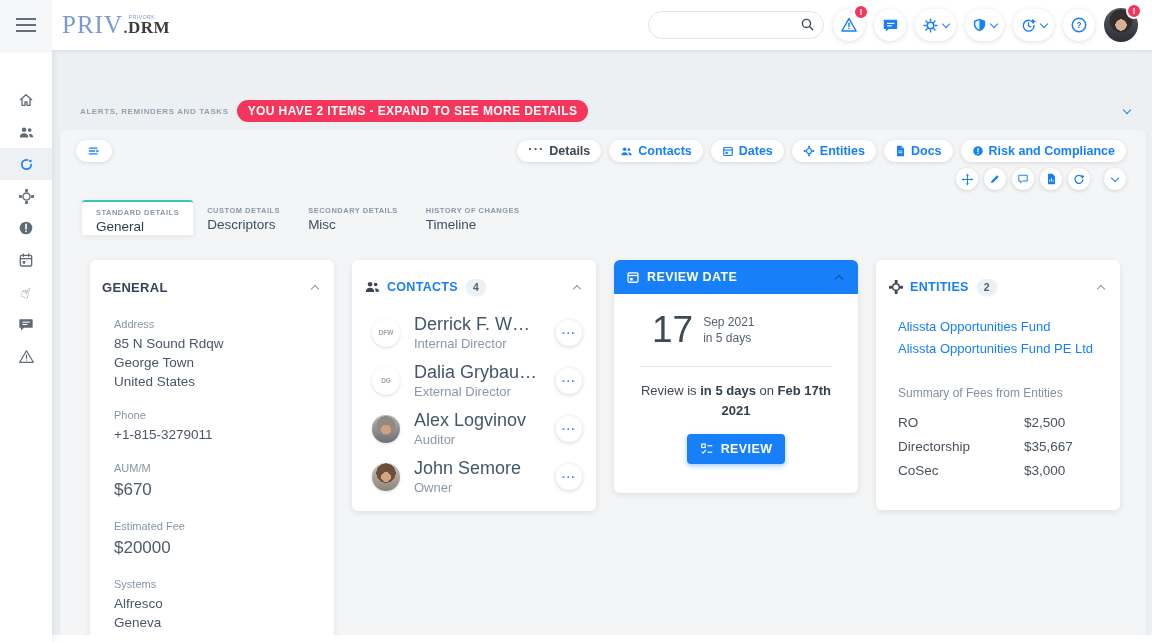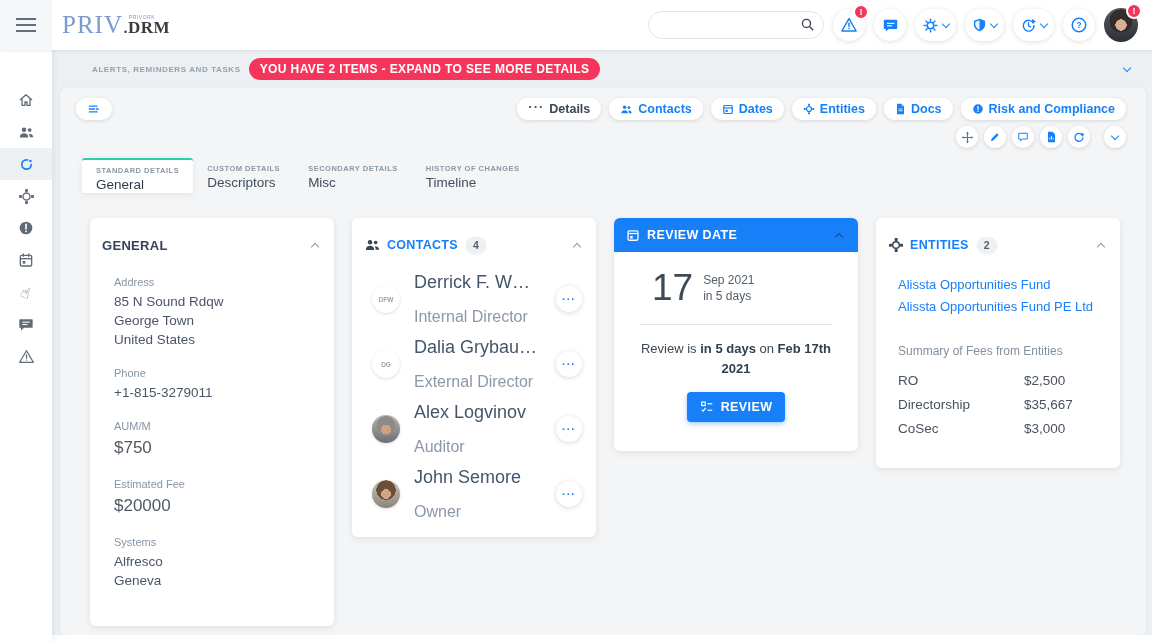--- a/index.html
+++ b/index.html
@@ -47,21 +47,21 @@
 
   
   .sidebar{position:absolute;top:50px;left:0;width:52px;height:592px;background:#fff;
     box-shadow:2px 0 5px rgba(0,0,0,.07);z-index:20;padding-top:34px;}
   .side-item{width:52px;height:32px;display:flex;align-items:center;justify-content:center;cursor:pointer;color:#5f6b76;}
   .side-item.active{background:#edf1f3;color:var(--blue);}
   .hand-glyph{font-size:15px;line-height:1;color:#5f6b76;transform:rotate(18deg);display:inline-block;}
 
   
   .content{position:absolute;top:50px;left:52px;width:1100px;height:592px;background:#edf0f2;}
-  .alertbar{height:38px;display:flex;align-items:center;padding-left:40px;padding-right:14px;}
+  .alertbar{height:38px;display:flex;align-items:center;padding-left:28px;padding-right:14px;margin-top:42px;}
   .alert-label{font-size:8px;font-weight:bold;color:#93a2b0;letter-spacing:.6px;margin-right:8px;}
   .alert-pill{background:var(--danger);color:#fff;font-size:12px;font-weight:bold;letter-spacing:.4px;
     padding:4px 11px;border-radius:11px;cursor:pointer;}
   .alertbar .chev{margin-left:auto;margin-right:8px;}
 
   .panel{margin:0 6px 0 8px;height:547px;background:var(--panel);border-radius:6px;
     box-shadow:0 1px 4px rgba(0,0,0,.06);position:relative;}
   .panel-top{display:flex;align-items:flex-start;padding:10px 20px 0 16px;}
   .pill-toggle{width:36px;height:22px;background:#fff;border-radius:11px;box-shadow:0 1px 4px rgba(0,0,0,.12);
     display:flex;align-items:center;justify-content:center;cursor:pointer;}
@@ -113,21 +113,21 @@
   .c-avatar.photo1{background:
       radial-gradient(circle at 50% 52%, #cfa182 0 24%, rgba(0,0,0,0) 25%),
       radial-gradient(circle at 50% 38%, #8e8a85 0 42%, rgba(0,0,0,0) 43%),
       linear-gradient(#b9b4ae,#6d6f73);}
   .c-avatar.photo2{background:
       radial-gradient(circle at 50% 50%, #d2a582 0 24%, rgba(0,0,0,0) 25%),
       radial-gradient(circle at 50% 36%, #6b4f3a 0 42%, rgba(0,0,0,0) 43%),
       linear-gradient(#c8c2ba,#8a8478);}
   .c-info{margin-left:14px;}
   .c-name{font-size:18px;color:#44566c;}
-  .c-role{font-size:16px;color:#8b98a6;margin-top:15px;}
+  .c-role{font-size:13px;color:#8b98a6;margin-top:1px;}
   .dots{margin-left:auto;width:26px;height:26px;border-radius:50%;border:none;background:#fff;
     box-shadow:0 1px 5px rgba(0,0,0,.16);color:var(--blue);font-size:11px;font-weight:bold;letter-spacing:1px;
     line-height:10px;cursor:pointer;}
 
   
   .card.review{min-height:233px;}
   .rev-head{height:34px;background:var(--blue);border-radius:6px 6px 0 0;display:flex;align-items:center;
     padding:0 12px;color:#fff;}
   .rev-head .ttl{font-size:12.5px;font-weight:bold;letter-spacing:.4px;margin-left:7px;}
   .rev-head .chevbtn{margin-left:auto;cursor:pointer;padding:4px;}
@@ -454,21 +454,21 @@
               <div class="g-line">85 N Sound Rdqw</div>
               <div class="g-line">George Town</div>
               <div class="g-line">United States</div>
             </div>
             <div class="g-field">
               <div class="g-label">Phone</div>
               <div class="g-line">+1-815-3279011</div>
             </div>
             <div class="g-field">
               <div class="g-label">AUM/M</div>
-              <div class="g-line big">$750</div>
+              <div class="g-line big">$670</div>
             </div>
             <div class="g-field">
               <div class="g-label">Estimated Fee</div>
               <div class="g-line big">$20000</div>
             </div>
             <div class="g-field" style="margin-bottom:16px;">
               <div class="g-label">Systems</div>
               <div class="g-line">Alfresco</div>
               <div class="g-line">Geneva</div>
             </div>

